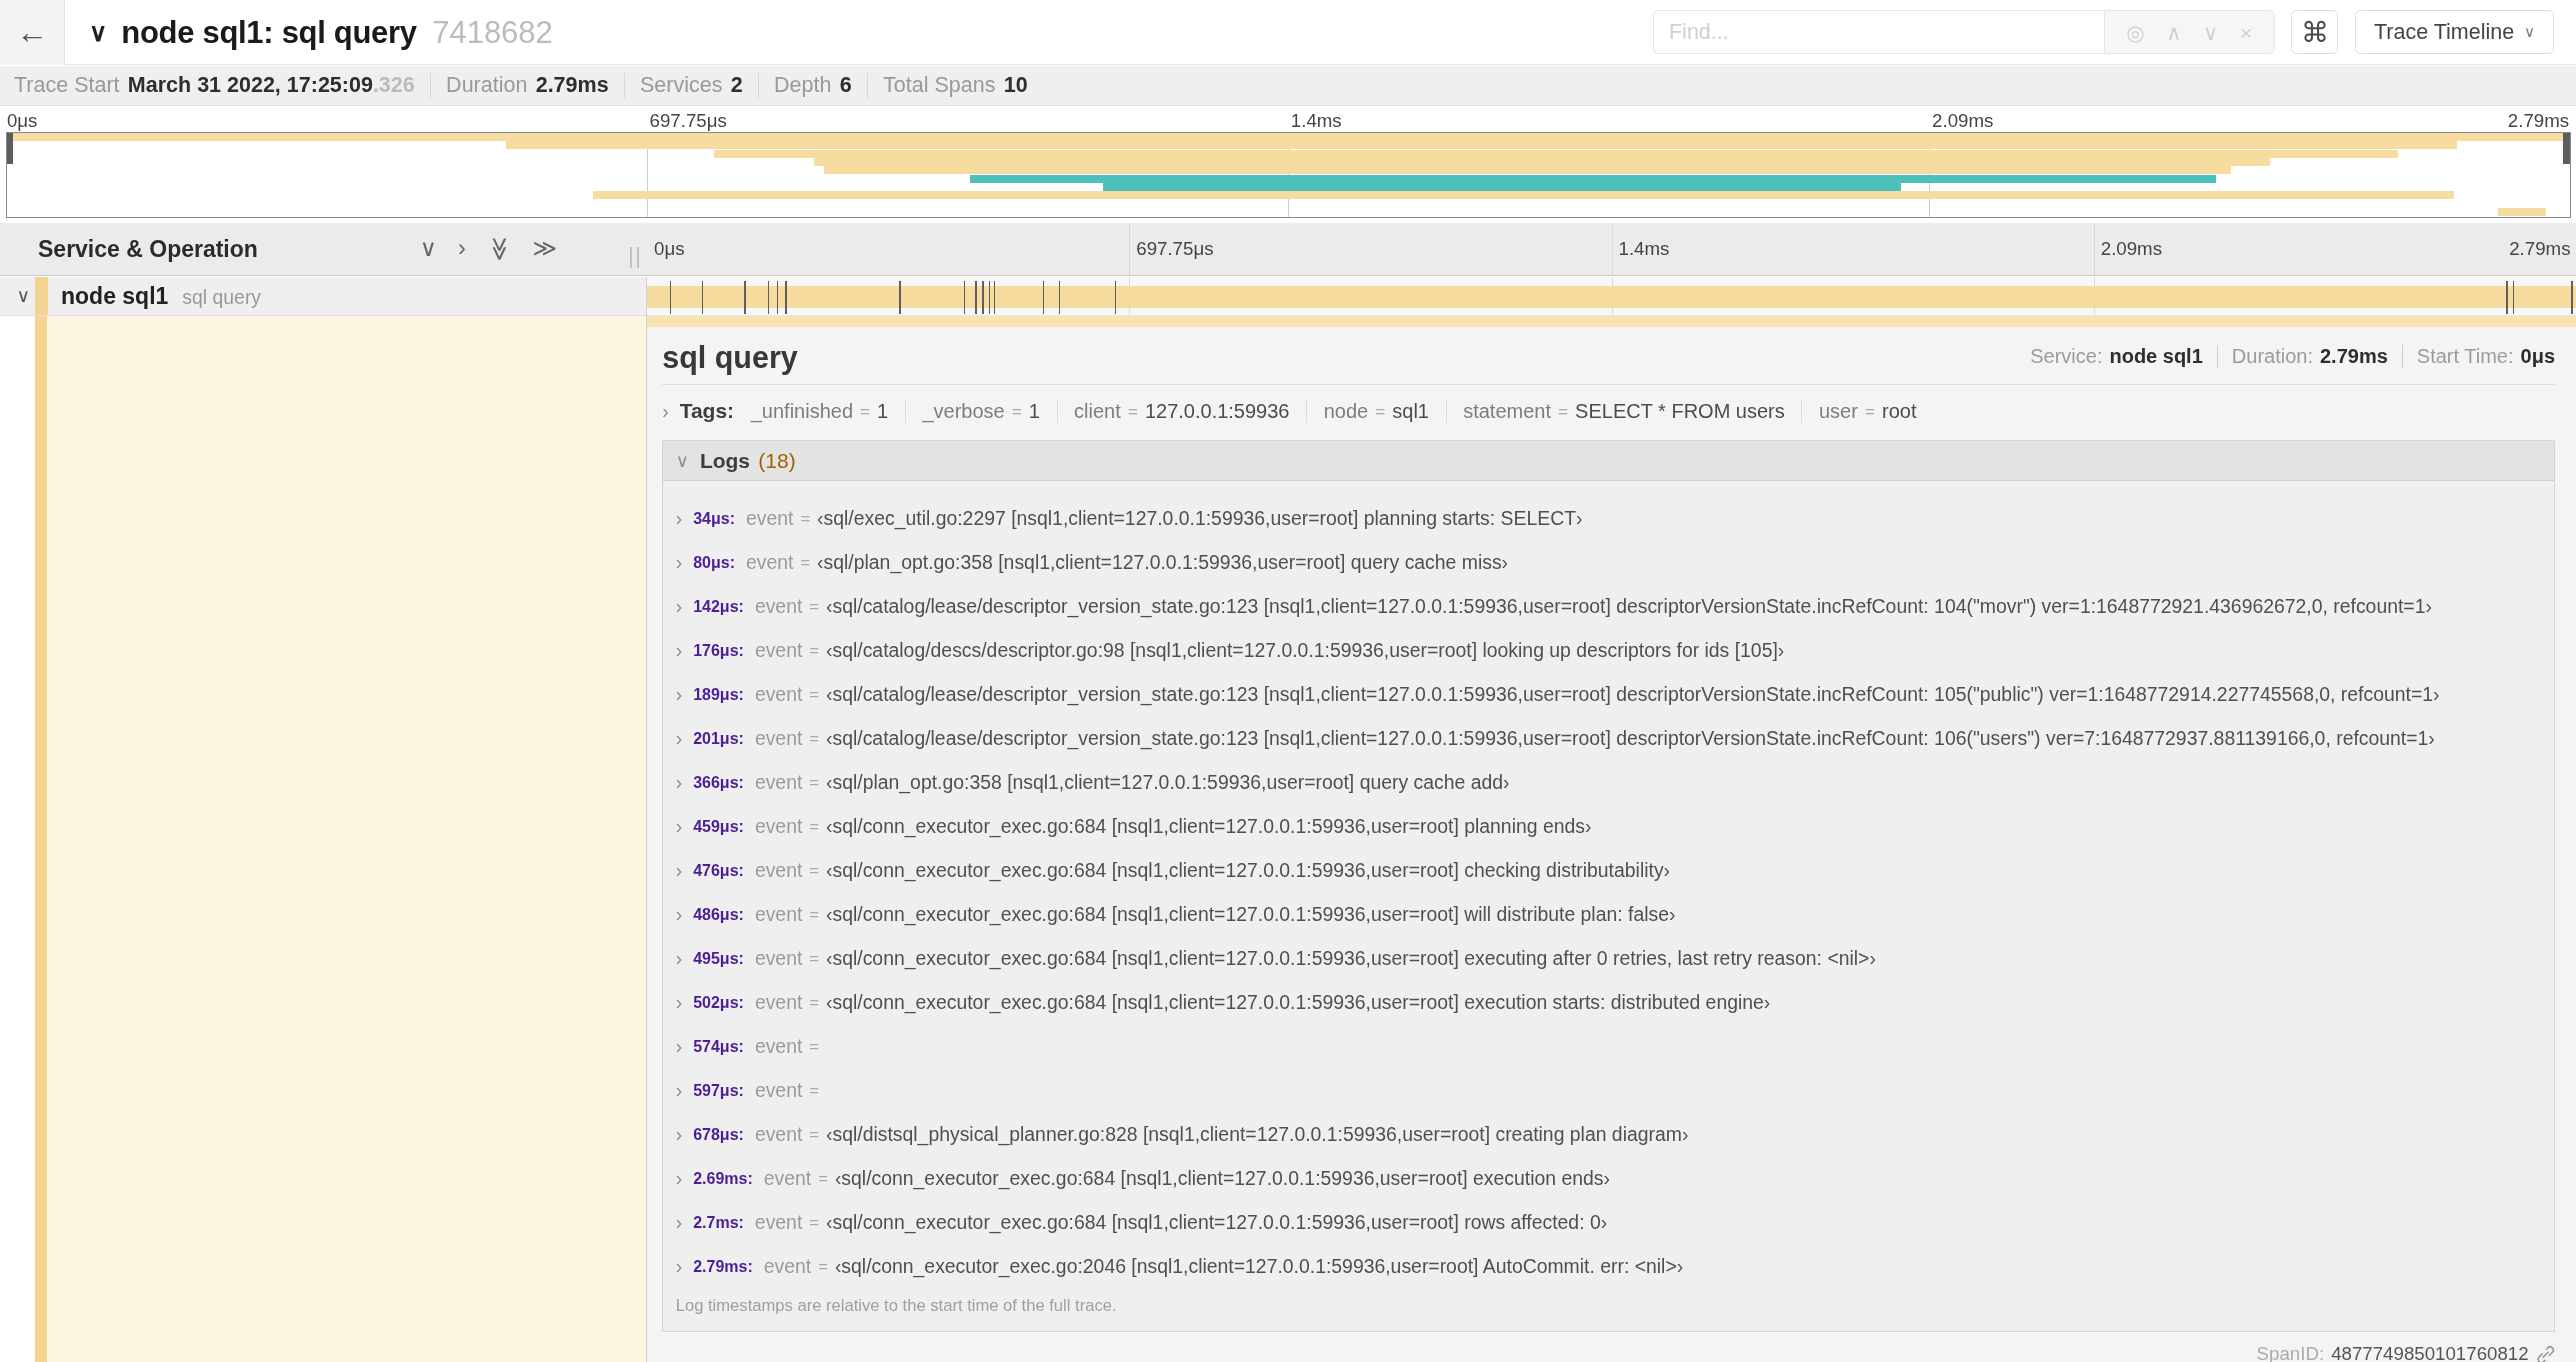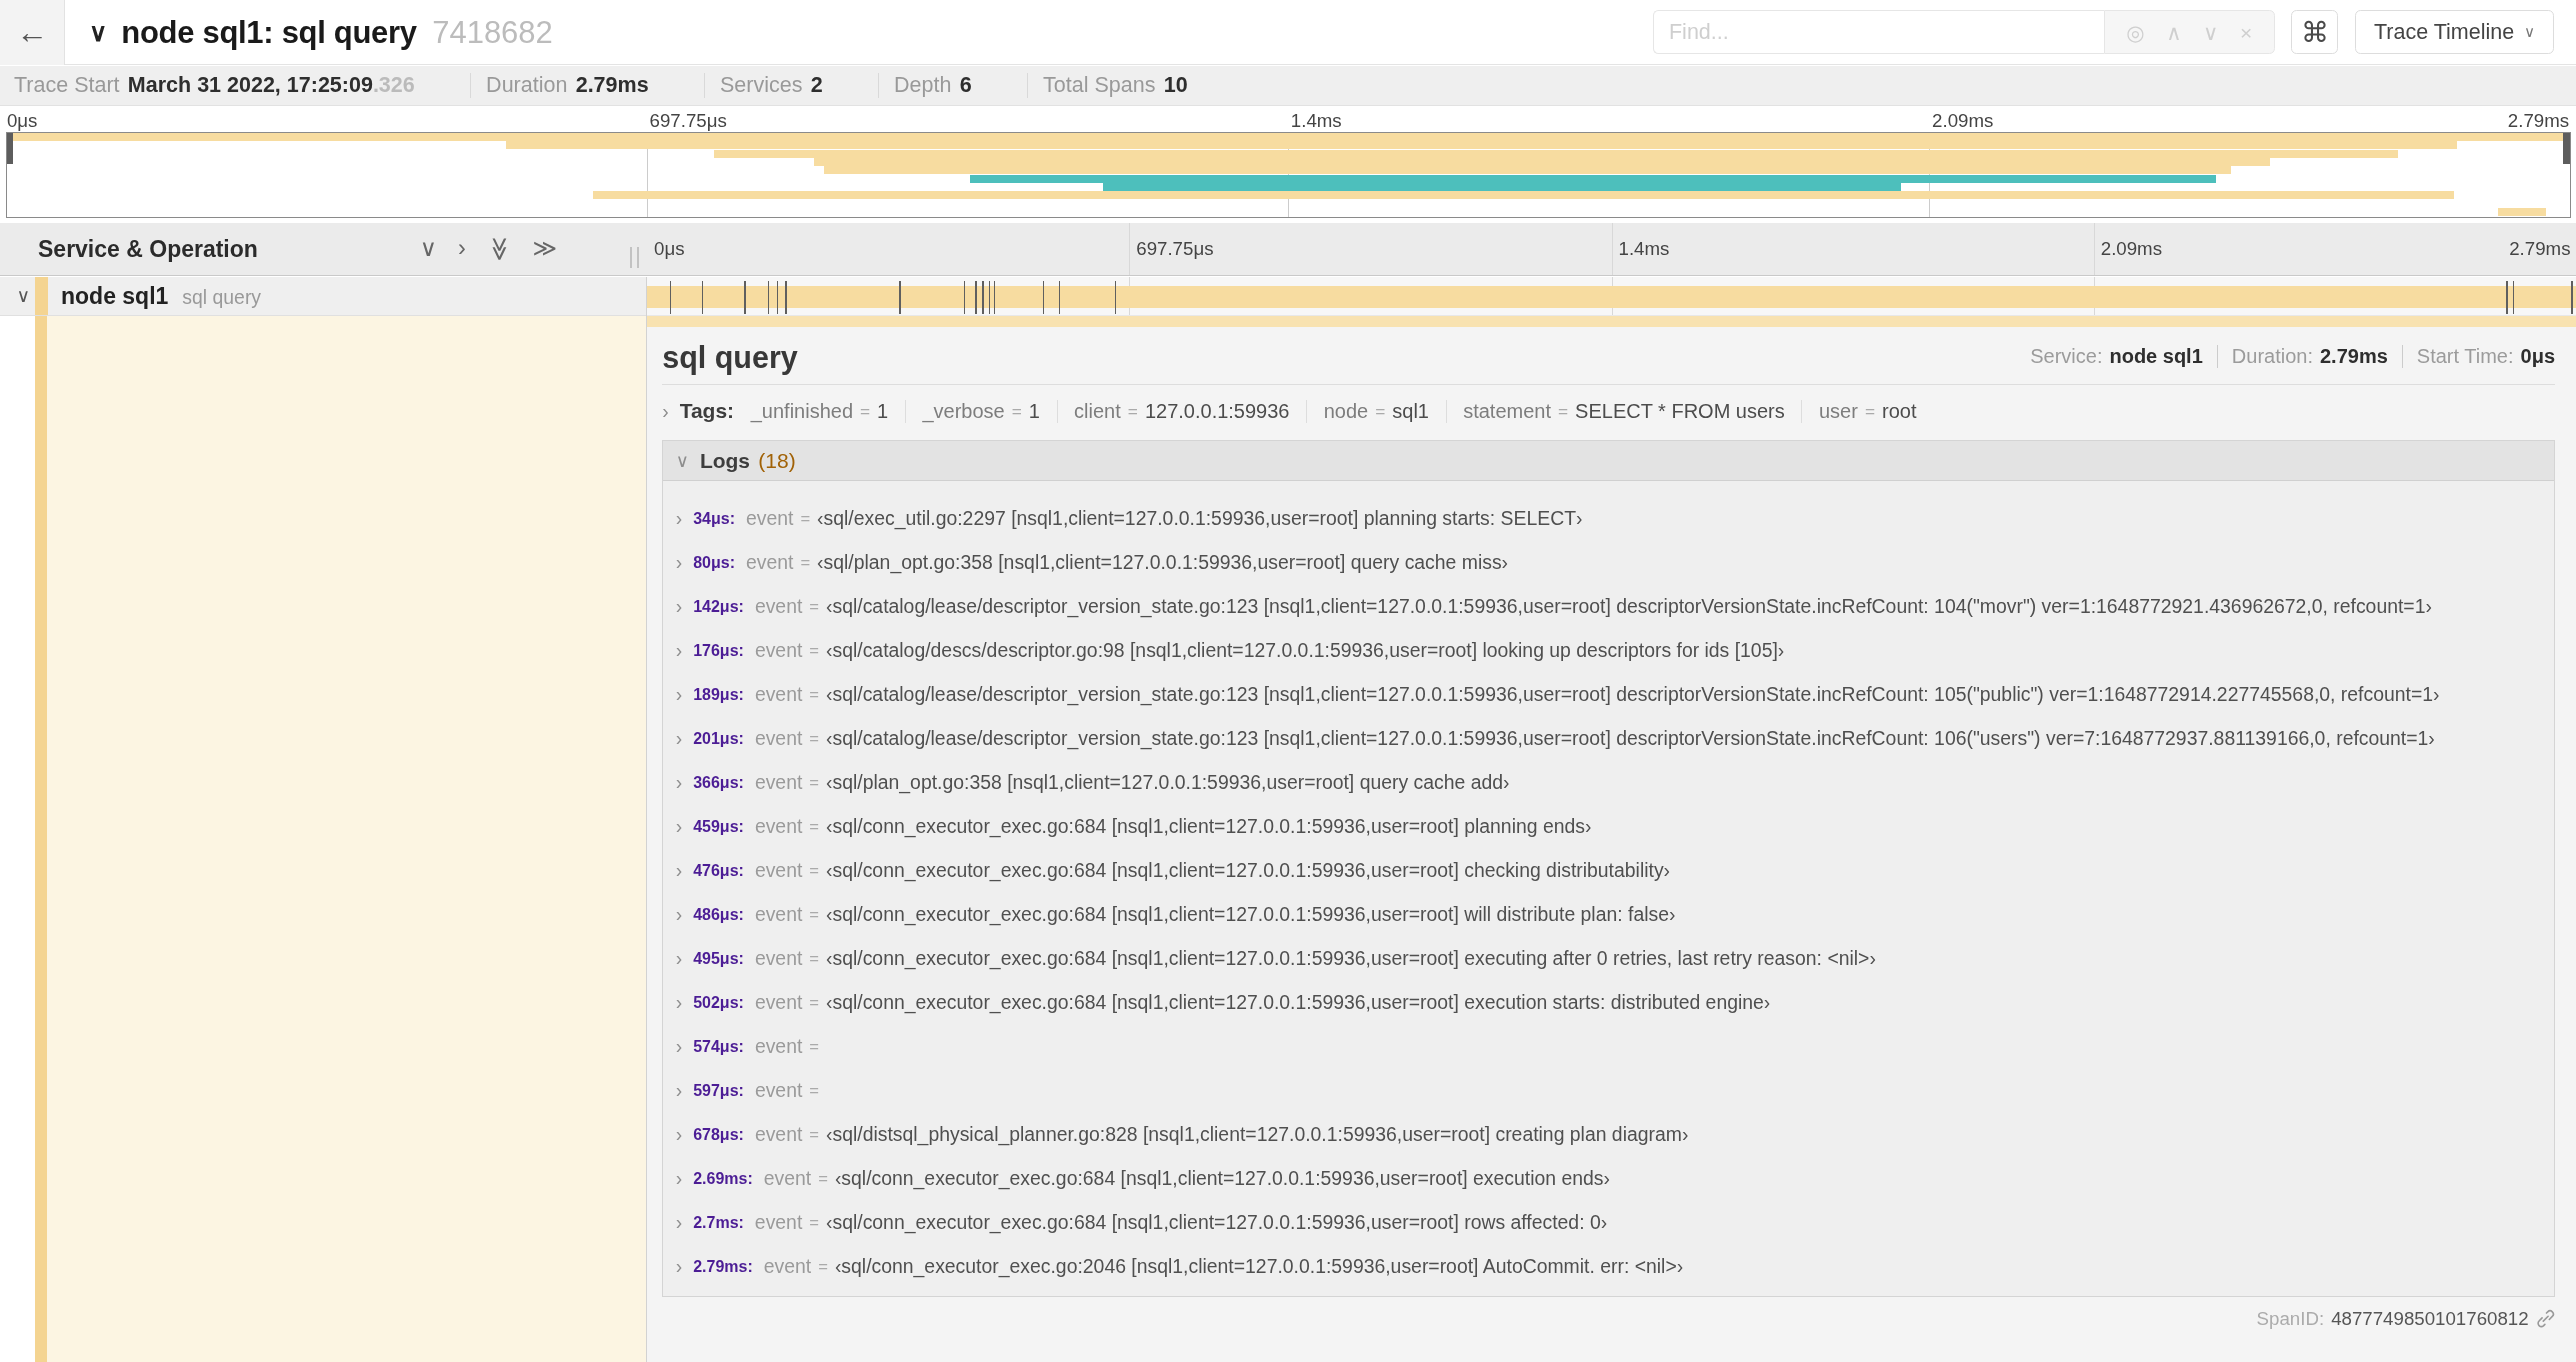--- a/index.html
+++ b/index.html
@@ -145,21 +145,21 @@
         <span>⌘</span>
       </div>
       <div class="view-btn">
         <span>Trace Timeline</span>
         <span class="small-chev">∨</span>
       </div>
     </div>
   </header>
 
   <div class="summary-bar">
-    <div id="summary-items" style="display:flex;align-items:center;gap:40px;">
+    <div id="summary-items" style="display:flex;align-items:center;">
         <div class="sum-item">
     <span class="sum-label">Trace Start</span>
     <span class="sum-value">March 31 2022, 17:25:09</span>
     <span class="sum-suffix">.326</span>
   </div>
         <div class="sum-item">
     <span class="sum-label">Duration</span>
     <span class="sum-value">2.79ms</span>
     <span class="sum-suffix"></span>
   </div>
@@ -463,20 +463,21 @@
     <span class="log-eq">=</span>
     <span class="log-value">‹sql/conn_executor_exec.go:684 [nsql1,client=127.0.0.1:59936,user=root] rows affected: 0›</span>
   </div>
                 <div class="log-row">
     <span class="row-chev">›</span>
     <span class="log-time">2.79ms:</span>
     <span class="log-field">event</span>
     <span class="log-eq">=</span>
     <span class="log-value">‹sql/conn_executor_exec.go:2046 [nsql1,client=127.0.0.1:59936,user=root] AutoCommit. err: &lt;nil&gt;›</span>
   </div>
+                <div class="logs-footnote">Log timestamps are relative to the start time of the full trace.</div>
               </div>
           </div>
 
           <div class="spanid-row">
             <span class="spanid-label">SpanID:</span>
             <span class="spanid-value">4877749850101760812</span>
             <span class="link-icon">
               <svg width="19.4" height="19.4" viewBox="0 0 24 24" fill="none" stroke="#999" stroke-width="2" stroke-linecap="round">
                 <path d="M9 15l6-6"></path>
                 <path d="M11 19l-1.5 1.5a4 4 0 0 1-5.7-5.7L7.5 11"></path>

